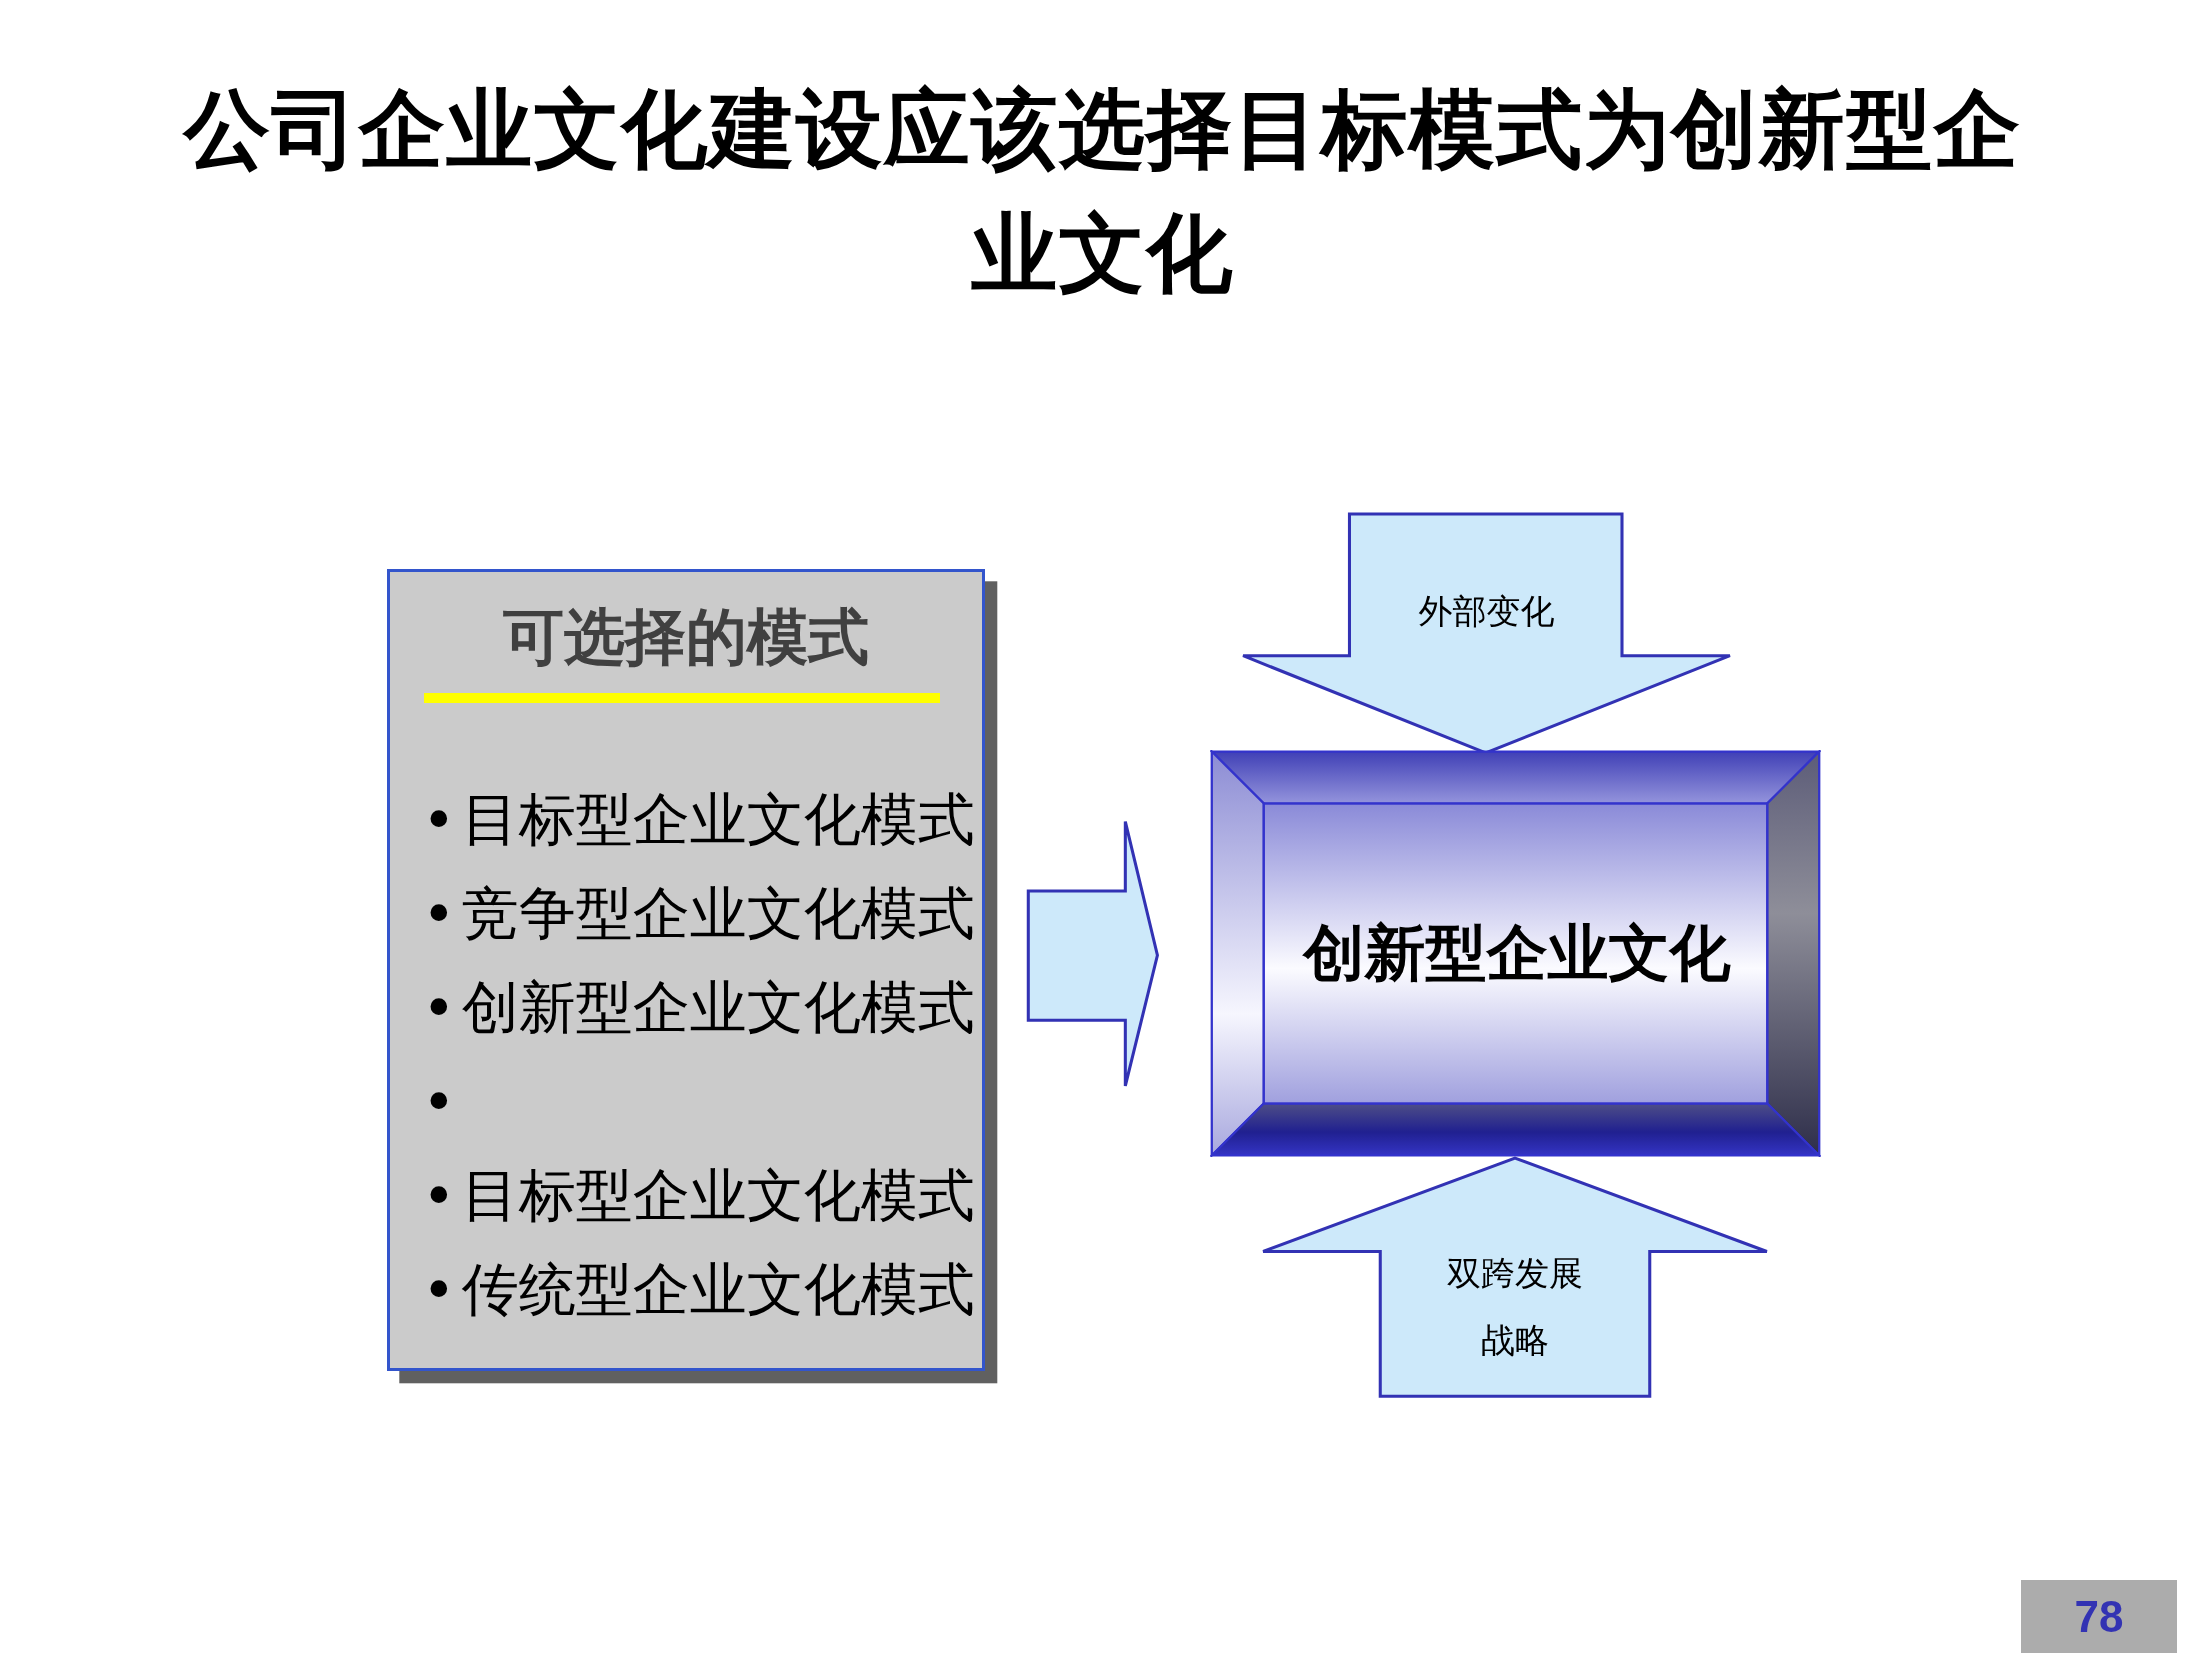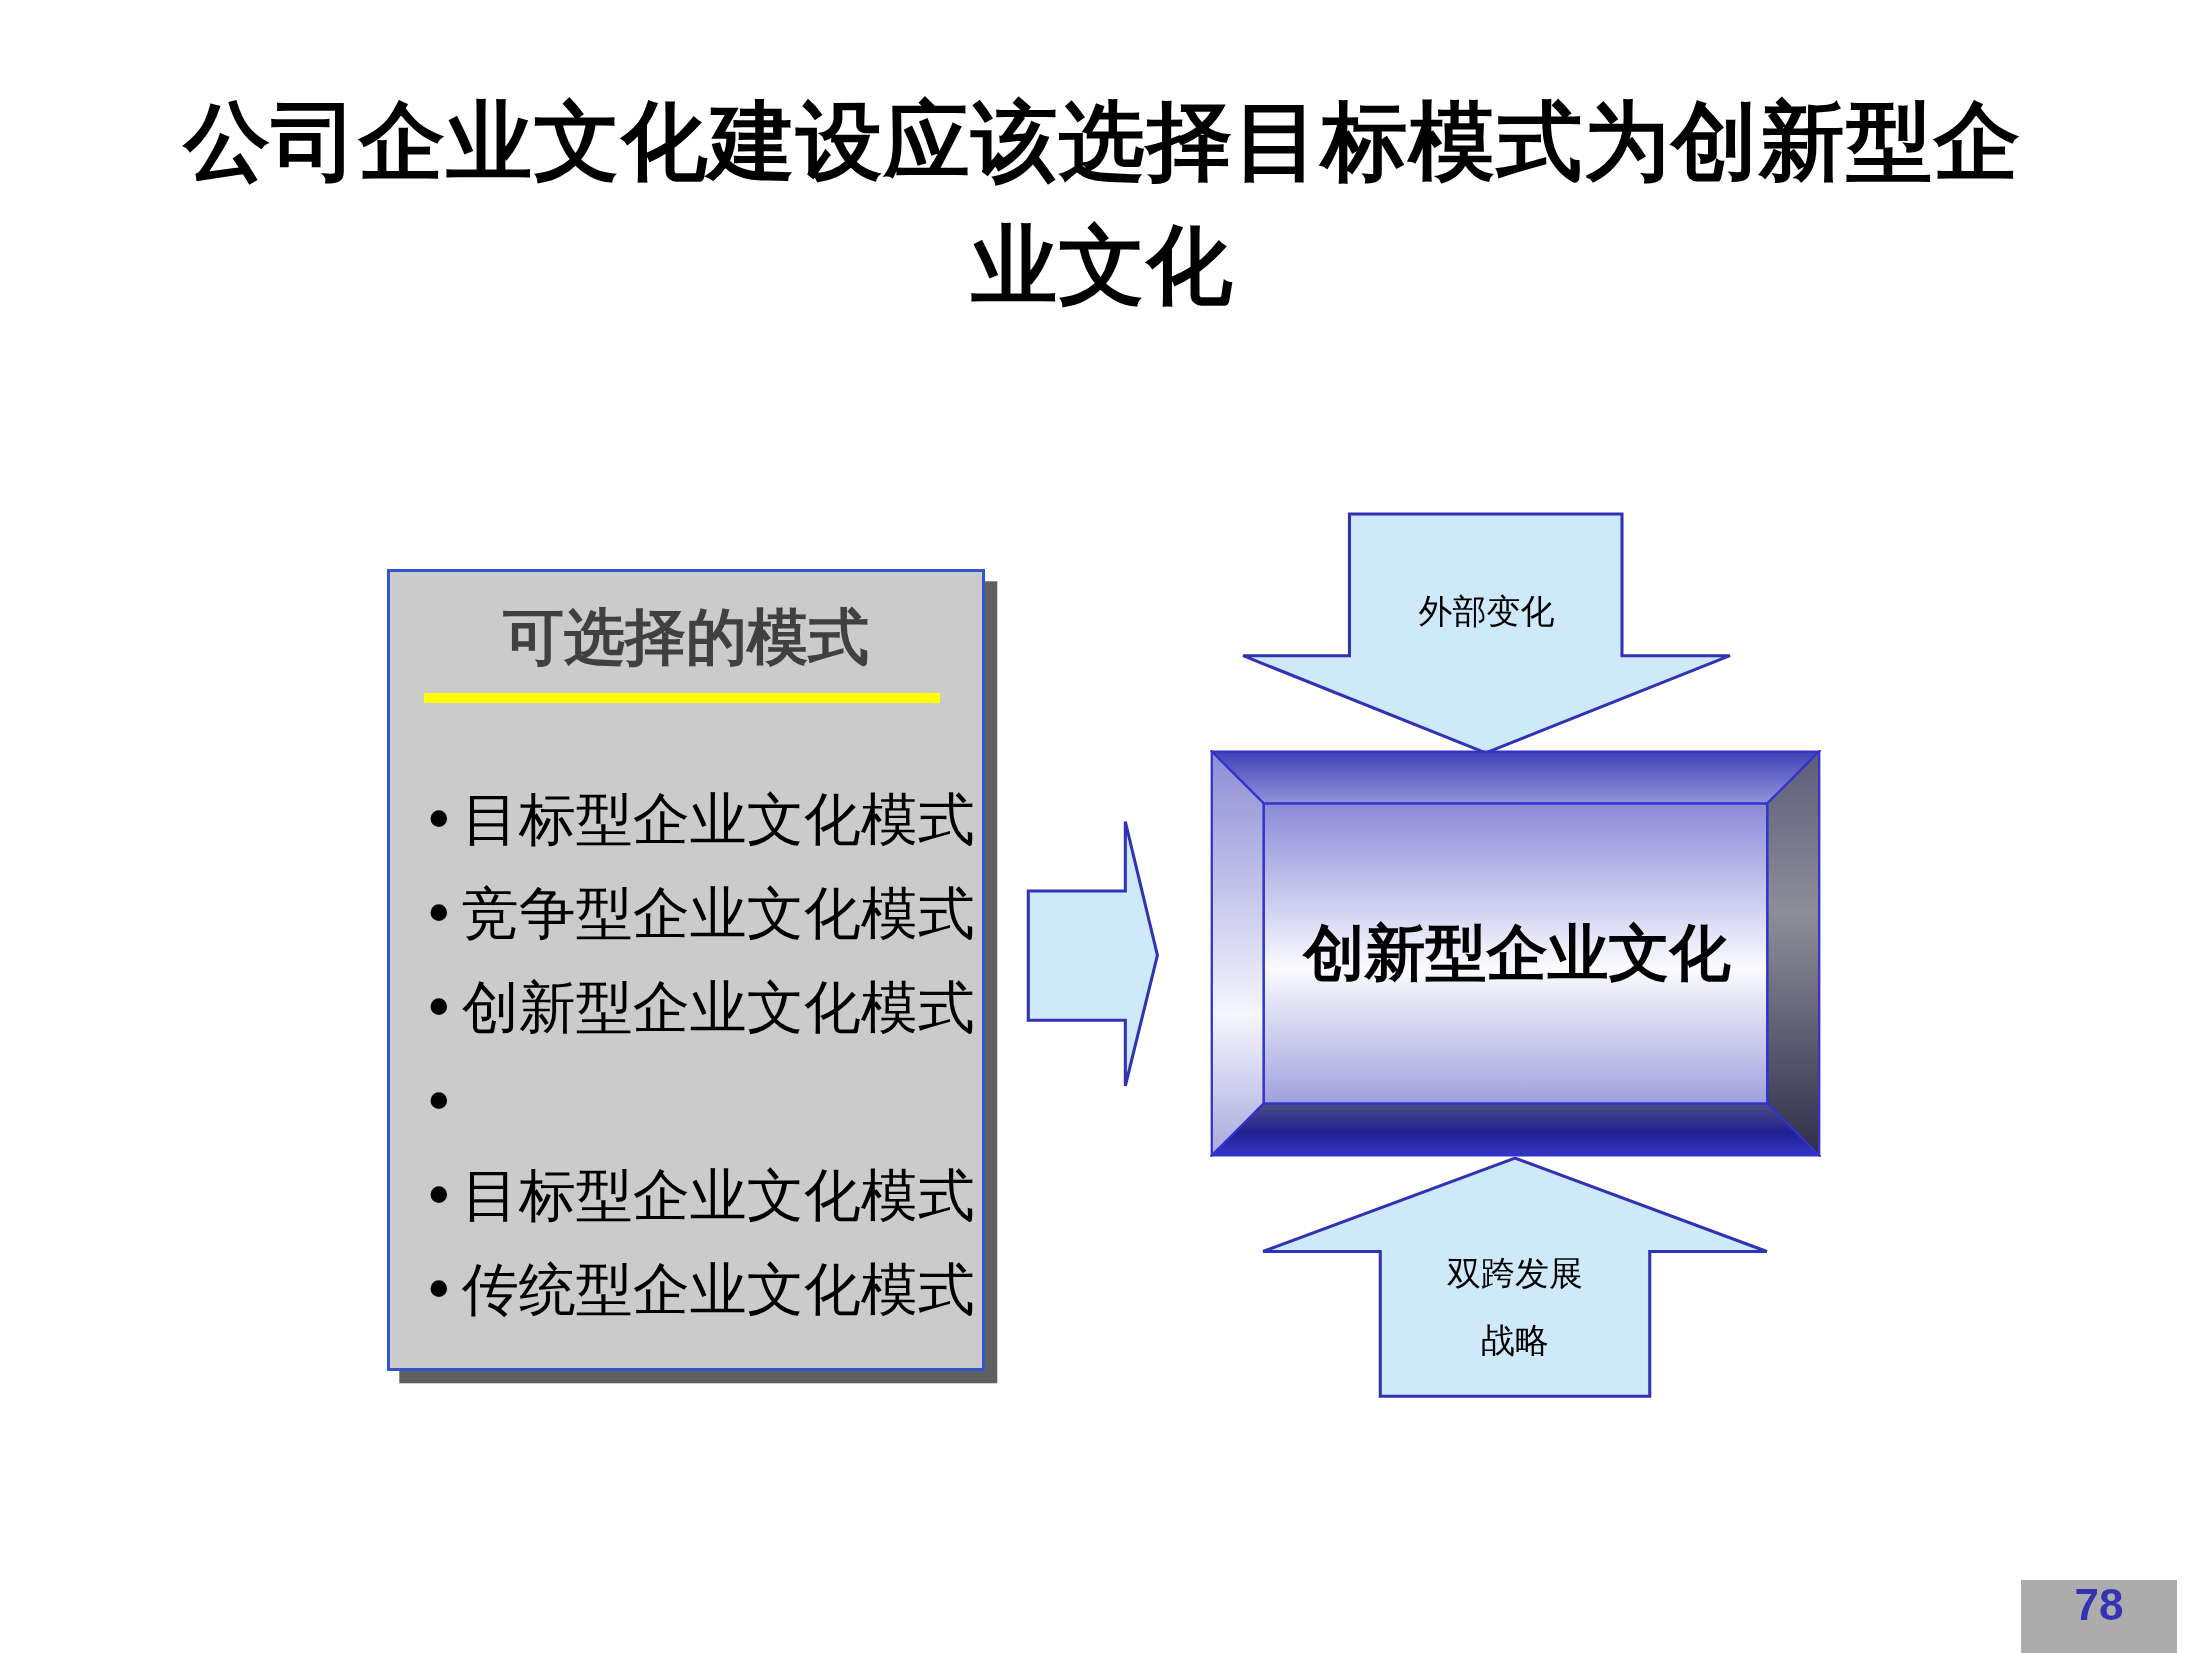--- a/index.html
+++ b/index.html
@@ -5,21 +5,21 @@
   html,body{margin:0;padding:0;background:#ffffff;}
   .slide{
     position:relative;
     width:2205px;height:1654px;
     background:#ffffff;
     overflow:hidden;
     font-family:"Liberation Sans", sans-serif;
   }
   
   .slide-title{
-    position:absolute;left:0;right:0;top:79px;
+    position:absolute;left:0;right:0;top:67px;
     text-align:center;
     font-weight:bold;
     font-size:86px;
     line-height:124px;
     color:#000000;
     letter-spacing:1.5px;
   }
   
   .options-panel{
     position:absolute;
@@ -85,21 +85,21 @@
     font-size:61px;
     color:#000000;
     white-space:nowrap;
   }
   
   .footer-pagebox{
     position:absolute;
     left:2021px;top:1580px;
     width:156px;height:74px;
     background:var(--footer_bg,#ACACAC);
-    display:flex;align-items:flex-start;justify-content:center;
+    display:flex;align-items:center;justify-content:center;
   }
   .page-number{
     font-weight:bold;
     font-size:44px;
     color:var(--page_number,#3333B3);
   }
 </style>
 </head>
 <body>
 

